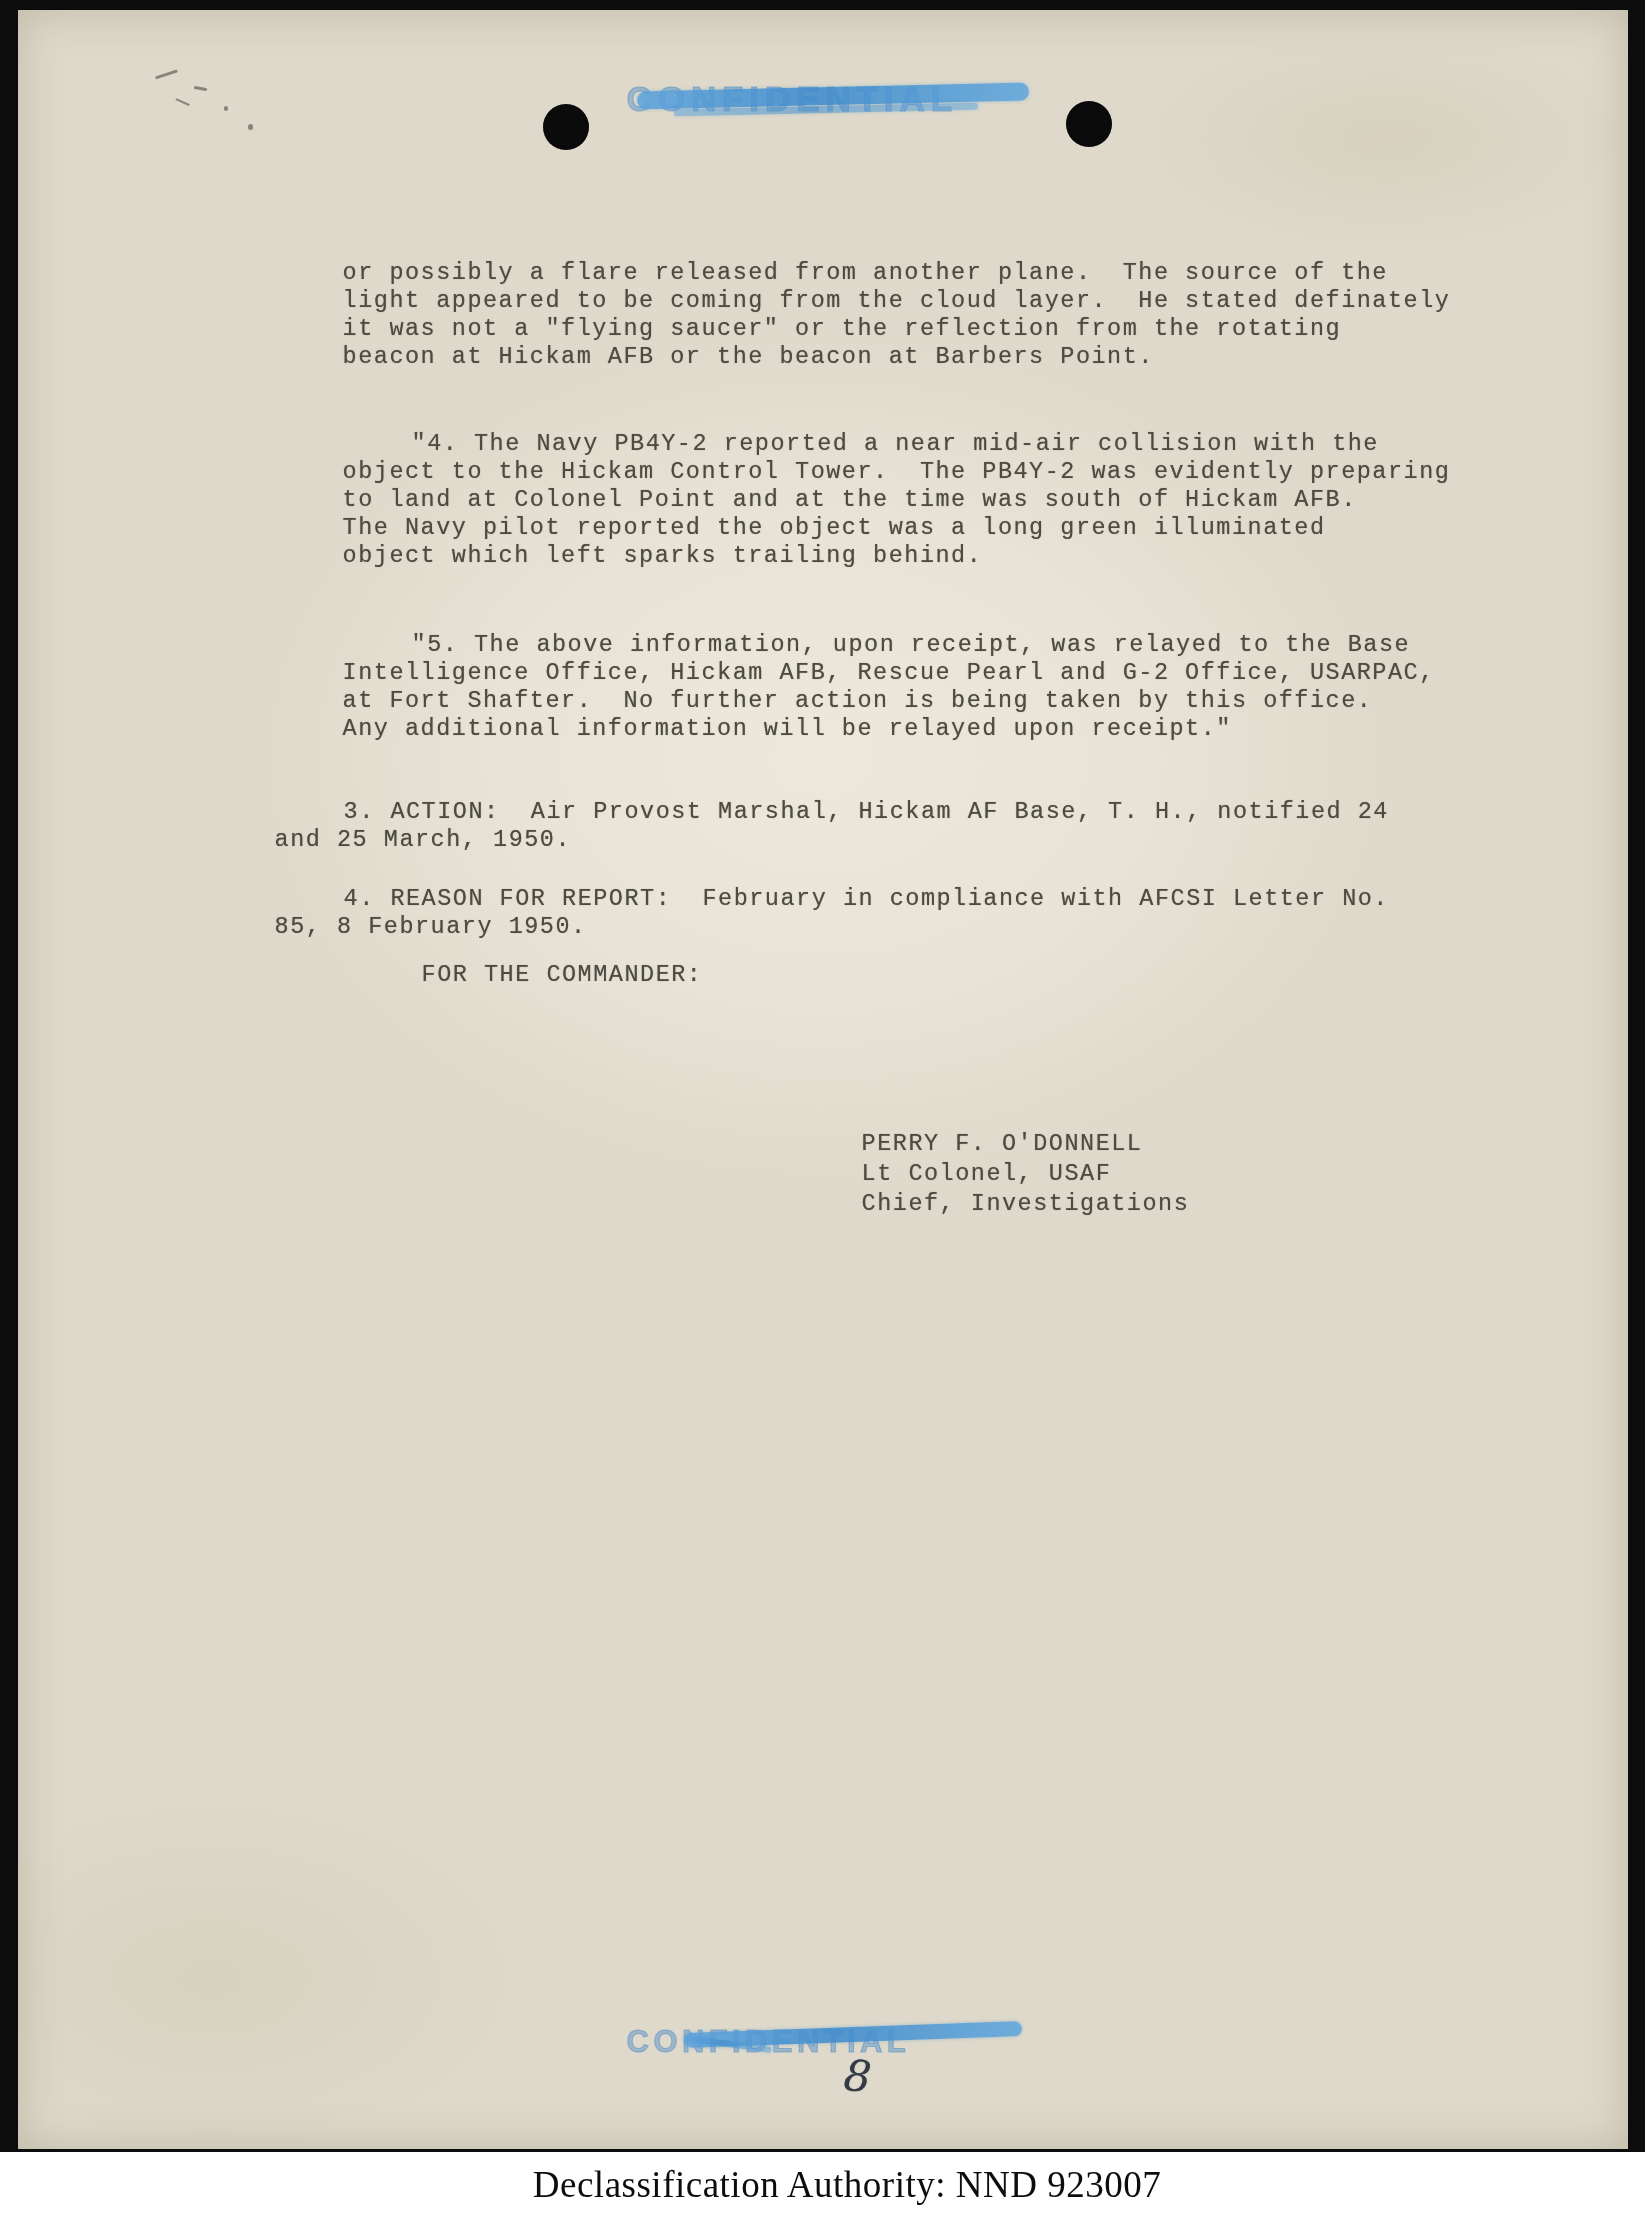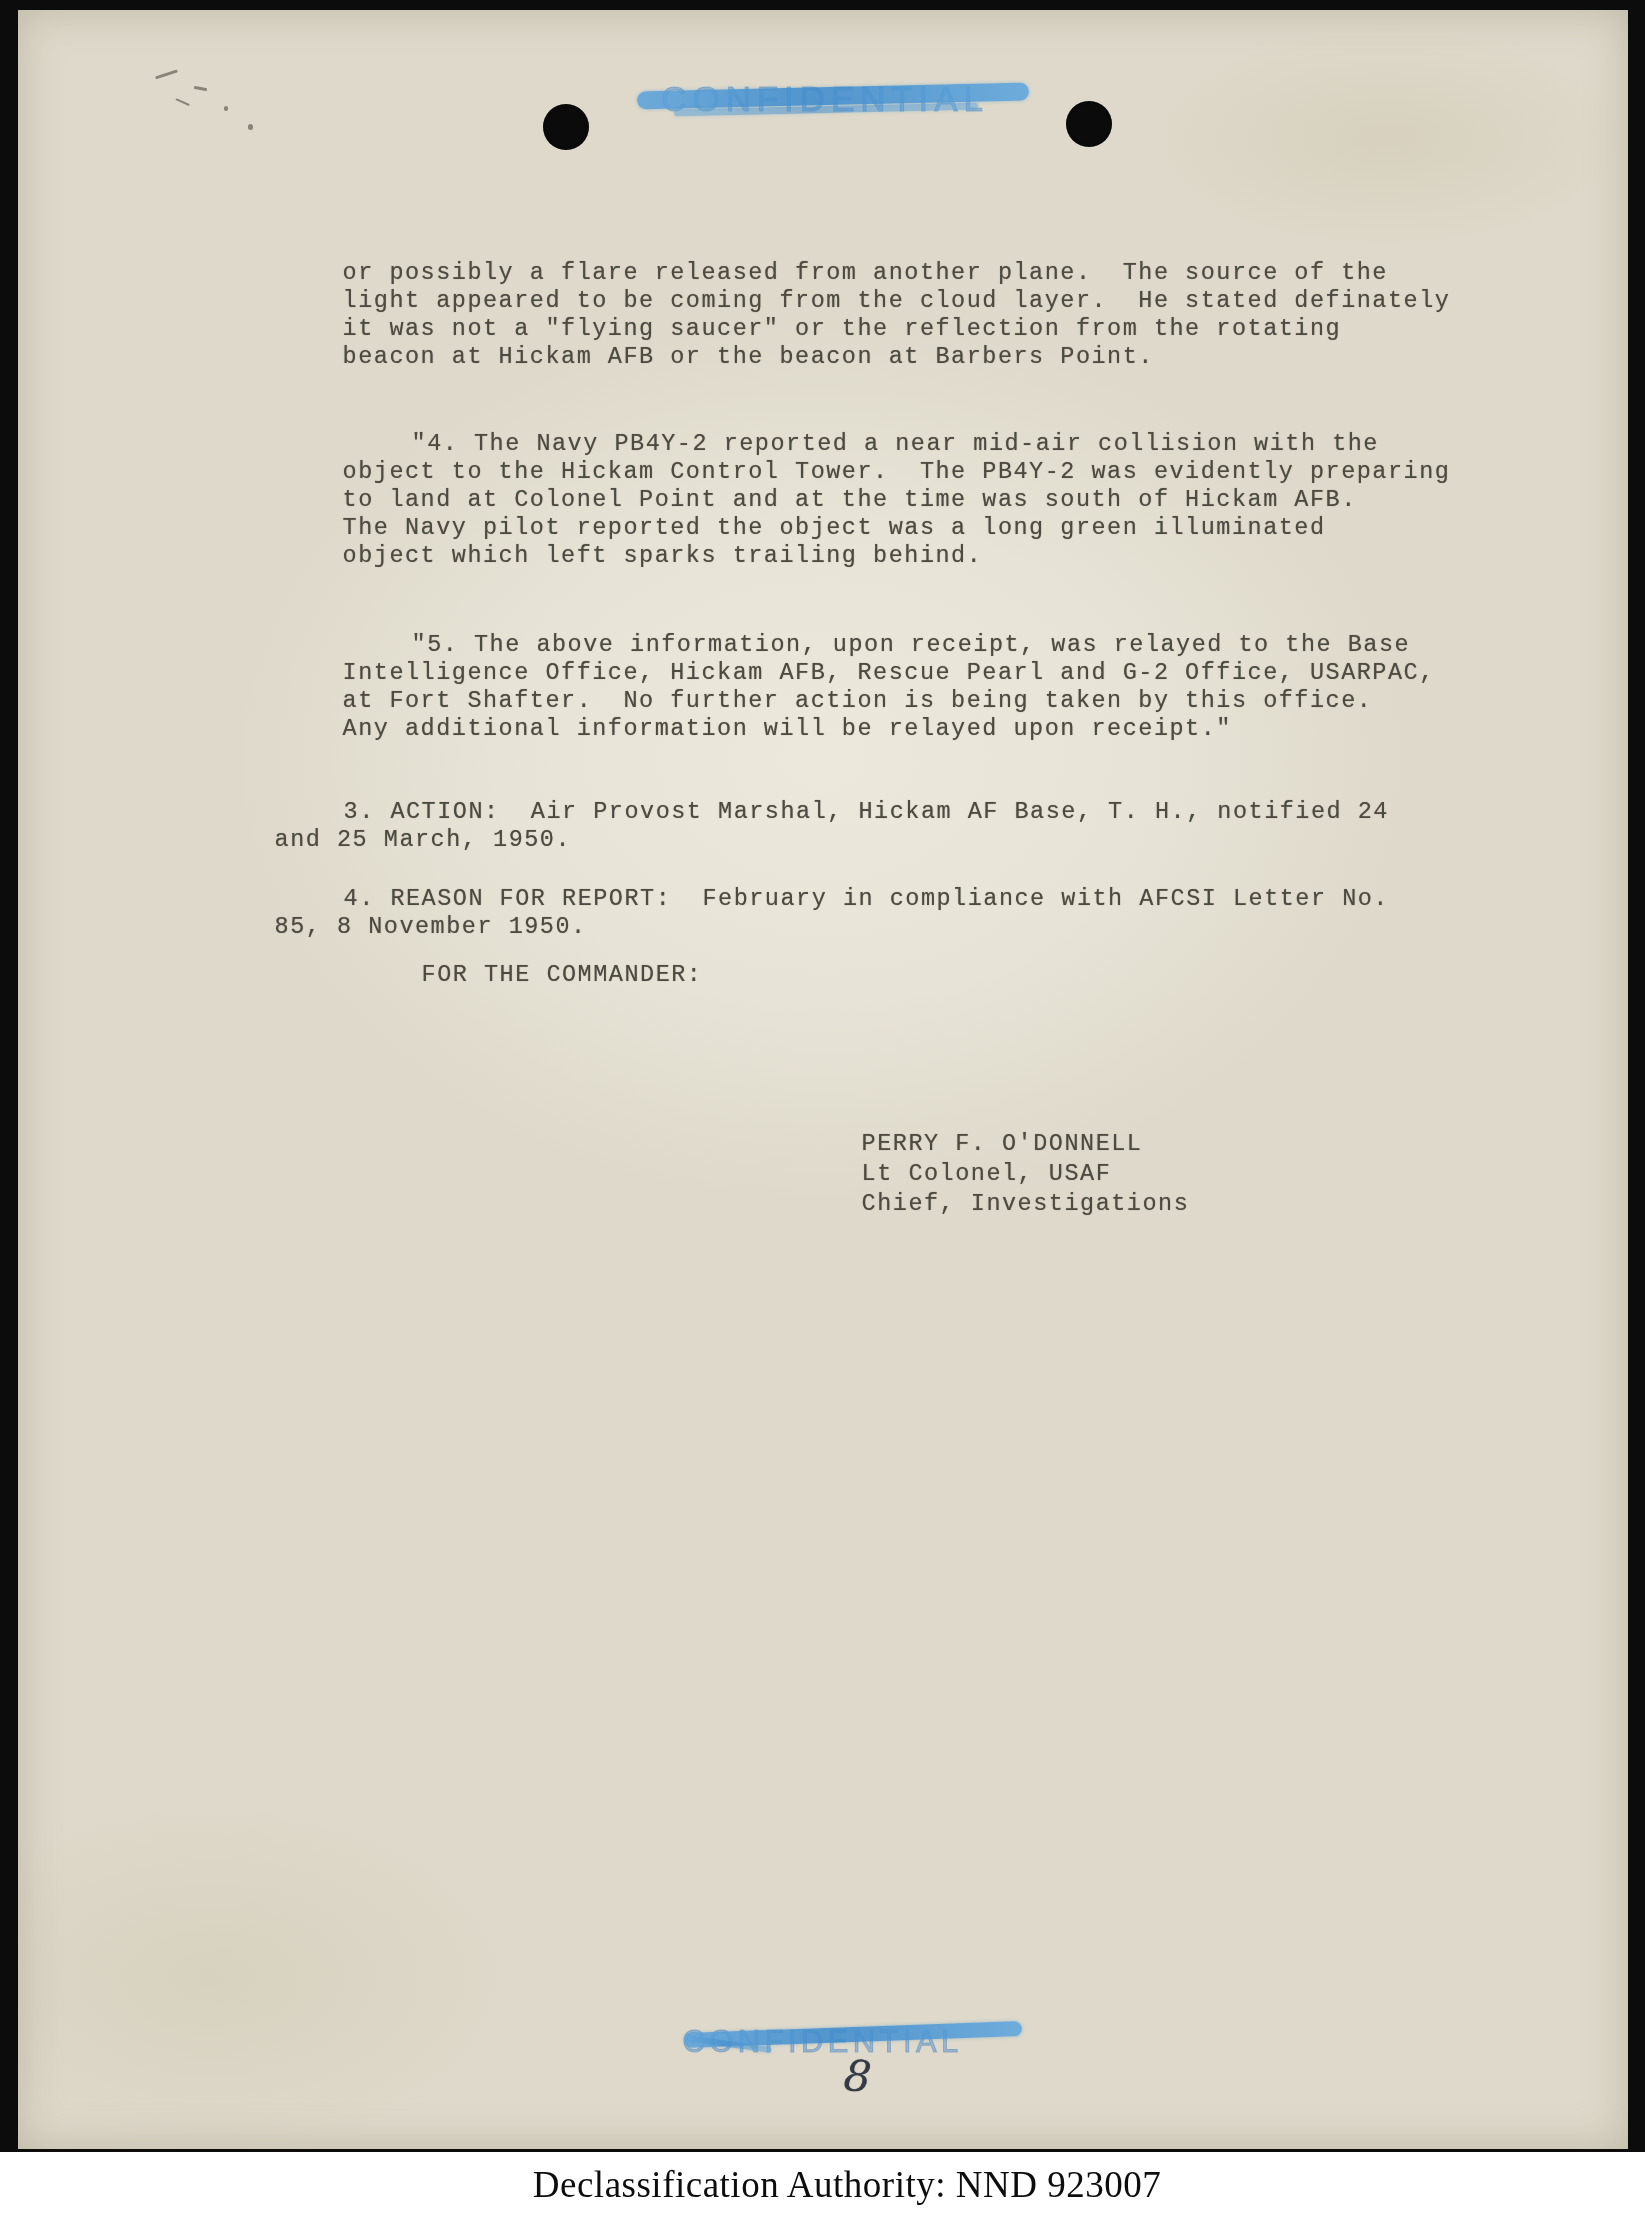--- a/index.html
+++ b/index.html
@@ -19,23 +19,23 @@
     box-shadow: inset 0 0 44px rgba(110,100,80,.28);
   }
   .hole{
     position:absolute;width:46px;height:46px;border-radius:50%;
     background:#0b0b0b;box-shadow:0 0 2.9px rgba(0,0,0,.6) inset;
   }
   #hole-left{left:525px;top:94px;}
   #hole-right{left:1048px;top:91px;}
 
   .stamp{
-    position:absolute;text-align:center;
+    position:absolute;
     font-family:"Liberation Sans", sans-serif;
-    font-weight:400;
+    font-weight:700;
     color:rgba(100,152,202,.55);
     -webkit-text-stroke:1px rgba(88,140,192,.55);
     filter:blur(0.3px);
   }
   #stamp-top{left:609px;top:69px;width:397px;font-size:35px;letter-spacing:5.9px;}
   #stamp-bottom{left:609px;top:2014px;width:392px;font-size:31px;letter-spacing:4.4px;}
 
   .strike{
     position:absolute;border-radius:9.8px;opacity:.88;
     background:linear-gradient(90deg,#5ea4dc 0%,#3f8ccd 45%,#5fa6de 100%);
@@ -130,21 +130,21 @@
     <div class="tline">Any additional information will be relayed upon receipt."</div>
   </div>
 
   <div class="block" id="item3">
     <div class="tline item-first"><span>3. </span><span class="u">ACTION:</span><span>  Air Provost Marshal, Hickam AF Base, T. H., notified 24</span></div>
     <div class="tline">and 25 March, 1950.</div>
   </div>
 
   <div class="block" id="item4">
     <div class="tline item-first"><span>4. </span><span class="u">REASON FOR REPORT:</span><span>  February in compliance with AFCSI Letter No.</span></div>
-    <div class="tline">85, 8 November 1950.</div>
+    <div class="tline">85, 8 February 1950.</div>
   </div>
 
   <div class="block" id="forcmd">
     <div class="tline">FOR THE COMMANDER:</div>
   </div>
 
   <div class="block" id="sig">
     <div class="tline">PERRY F. O'DONNELL</div>
     <div class="tline">Lt Colonel, USAF</div>
     <div class="tline">Chief, Investigations</div>

